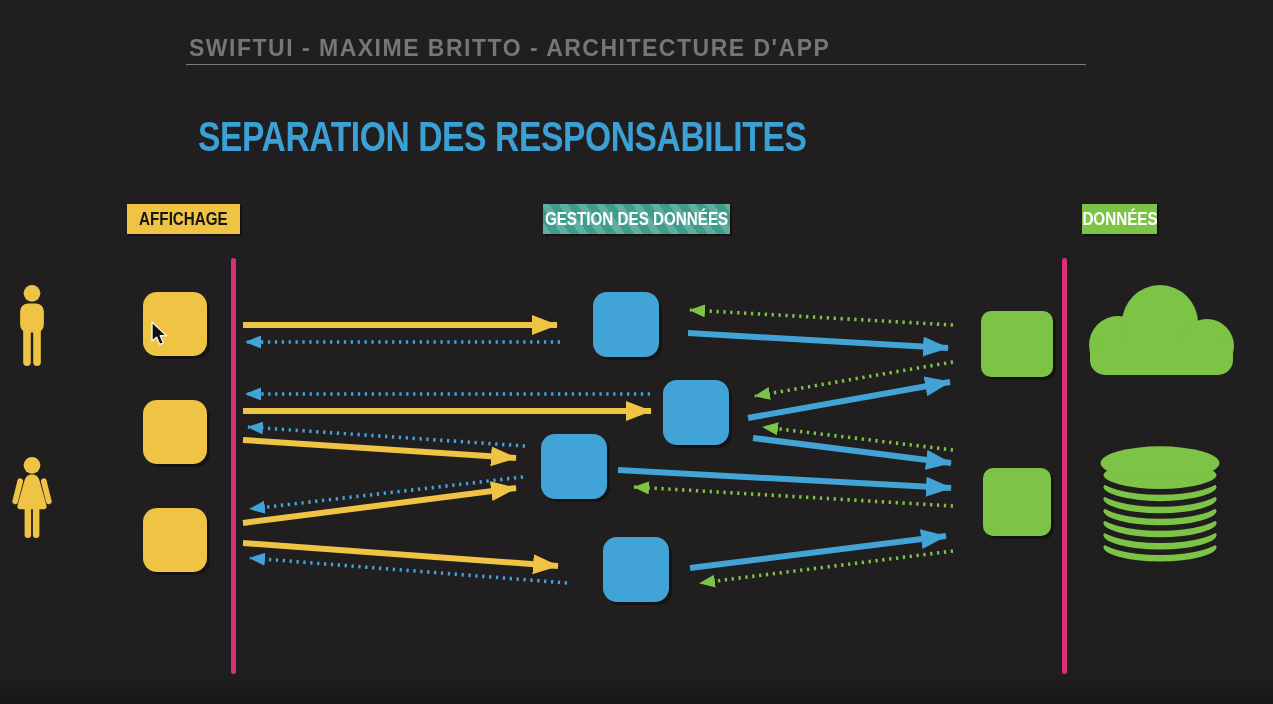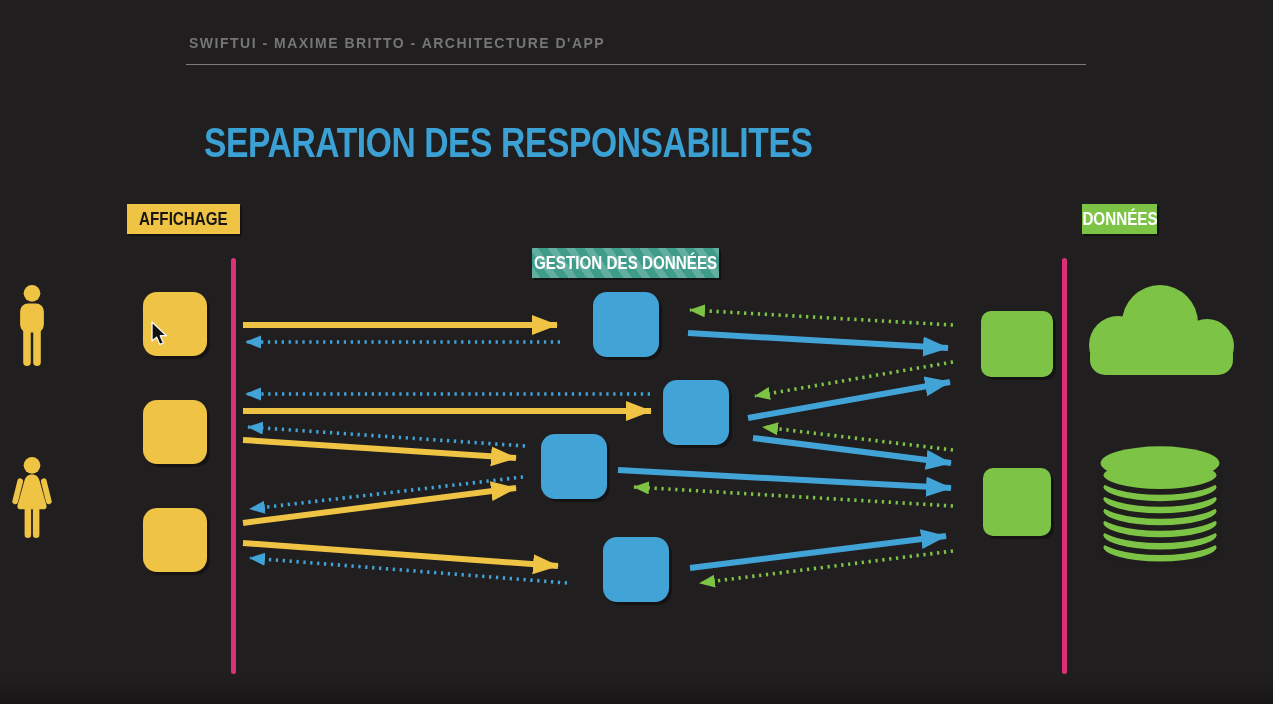--- a/index.html
+++ b/index.html
@@ -6,45 +6,44 @@
   .stage{
     position:relative;
     width:1273px;height:704px;
     background:linear-gradient(var(--bg) 0 96%, #171516);
     overflow:hidden;
     font-family:"Liberation Sans", sans-serif;
     -webkit-font-smoothing:antialiased;
   }
   .kicker{
     position:absolute;left:189px;top:35px;
-    font-size:14px;font-weight:bold;letter-spacing:1.5px;
+    font-size:23px;font-weight:bold;letter-spacing:1.5px;
     color:var(--muted);white-space:nowrap;
   }
   .rule{
     position:absolute;left:186px;top:64px;width:900px;height:1px;
     background:var(--rule);opacity:.75;
   }
   .page-title{
-    position:absolute;left:188px;top:103px;margin:16px;
+    position:absolute;left:188px;top:103px;margin:10px;
     font-size:42px;font-weight:bold;letter-spacing:-.5px;
     color:var(--title);white-space:nowrap;
   }
   .page-title > span{display:inline-block;transform:scaleX(.8);transform-origin:left center;}
   .tag{
     position:absolute;height:30px;top:204px;
     display:flex;align-items:center;justify-content:center;
     font-weight:bold;font-size:19px;white-space:nowrap;
     box-shadow:2px 2px 0 rgba(0,0,0,.4);
   }
   .tag > span{display:inline-block;transform:scaleX(.8);}
   .tag-affichage{left:127px;width:113px;background:var(--yellow);color:var(--label_dark_text);}
   .tag-gestion{
-    left:532px;width:187px;color:var(--label_light_text);
+    left:543px;width:187px;color:var(--label_light_text);
     background:repeating-linear-gradient(55deg, rgba(255,255,255,.18) 0 7px, rgba(255,255,255,0) 7px 15px), var(--teal);
-    margin-top:44px;
   }
   .tag-donnees{left:1082px;width:75px;background:var(--green);color:var(--label_light_text);}
   .divider{position:absolute;top:258px;width:5px;height:416px;border-radius:3px;background:var(--pink);}
   .divider-left{left:231px;}
   .divider-right{left:1062px;}
   .node{position:absolute;box-shadow:3px 3px 0 rgba(0,0,0,.35);}
   .node-view{width:64px;height:64px;border-radius:14px;background:var(--yellow);}
   .node-manager{width:66px;height:65px;border-radius:14px;background:var(--blue);}
   .node-store{border-radius:10px;background:var(--green);}
   .icon{position:absolute;color:var(--yellow);}

